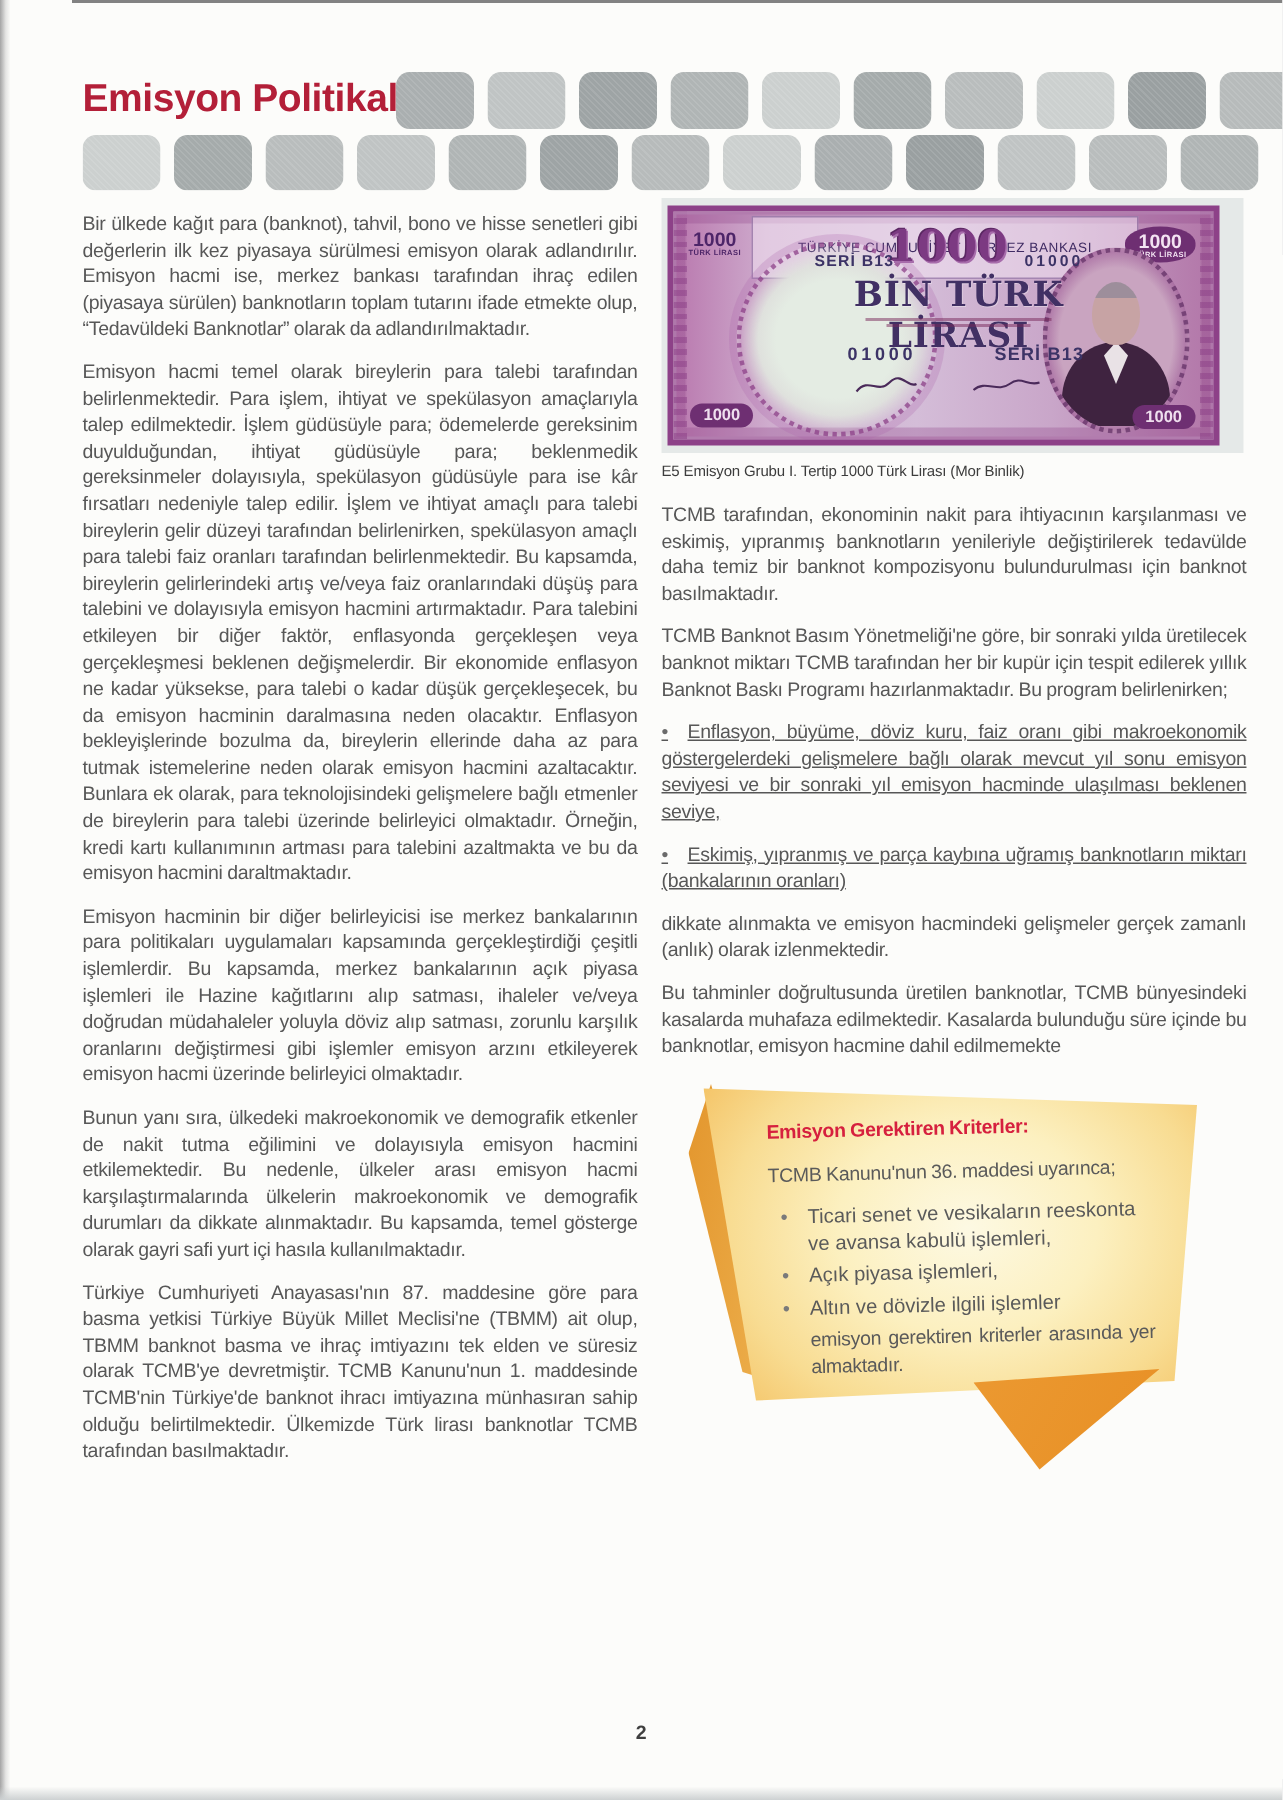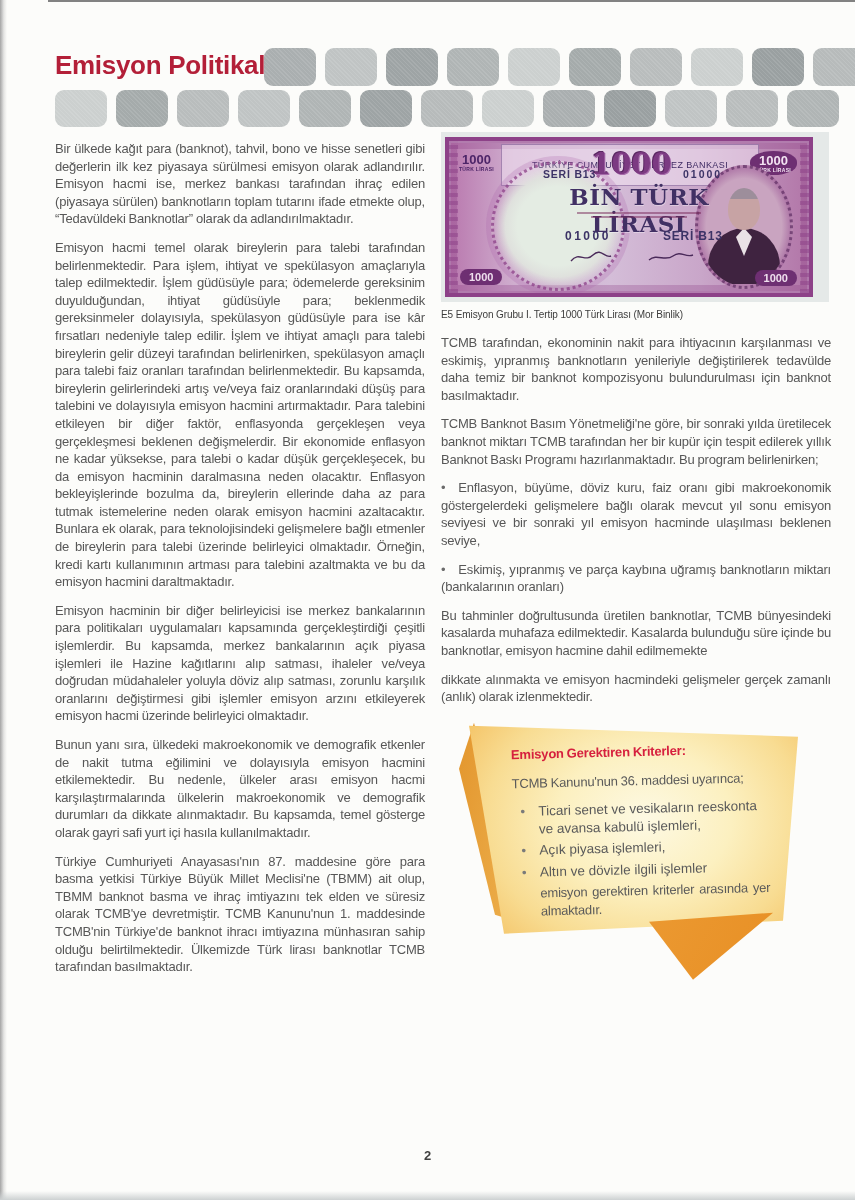--- a/index.html
+++ b/index.html
@@ -86,21 +86,21 @@
   .bn-suit{position:absolute;left:10px;top:60px;width:72px;height:56px;
     border-radius:55% 55% 0 0/75% 75% 0 0;background:#3f2340;}
   .bn-shirt{position:absolute;left:38px;top:60px;width:16px;height:28px;background:#e9e2e6;
     clip-path:polygon(50% 0,100% 32%,50% 100%,0 32%);}
   .bn-sign{position:absolute;left:118px;top:106px;}
   figcaption{margin-top:7px;font-size:10px;color:#3c3c3c;letter-spacing:-.1px;}
 
   
   ul.flat{margin:0;padding:0;list-style:none;}
   ul.flat li{margin:0 0 11px 0;font-size:13px;line-height:17.6px;text-align:justify;
-    letter-spacing:-.2px;word-spacing:-.4px;}
+    letter-spacing:-.2px;word-spacing:-.4px;text-decoration:underline;}
   ul.flat li::before{content:"•";margin-right:13px;color:#6b6b6b;}
 
   
   .callout{position:relative;width:392px;height:268px;margin-top:2px;}
   .callout .fold{position:absolute;inset:0;
     clip-path:polygon(33px 6px,18px 52px,54px 198px,86px 208px);
     background:linear-gradient(100deg,#e19127,#f6c76a 45%,#d9881f);}
   .callout .bodyshape{position:absolute;inset:0;
     clip-path:polygon(28px 9px,357px 20px,342px 204px,63px 217px);
     background:radial-gradient(ellipse at 52% 38%,#fdf9e3 0%,#fcf0c0 30%,#f8dc92 55%,#f3bc59 80%,#eda43c 100%);}
@@ -207,22 +207,22 @@
     </figure>
 
     <p>TCMB tarafından, ekonominin nakit para ihtiyacının karşılanması ve eskimiş, yıpranmış banknotların yenileriyle değiştirilerek tedavülde daha temiz bir banknot kompozisyonu bulundurulması için banknot basılmaktadır.</p>
     <p>TCMB Banknot Basım Yönetmeliği'ne göre, bir sonraki yılda üretilecek banknot miktarı TCMB tarafından her bir kupür için tespit edilerek yıllık Banknot Baskı Programı hazırlanmaktadır. Bu program belirlenirken;</p>
 
     <ul class="flat">
       <li>Enflasyon, büyüme, döviz kuru, faiz oranı gibi makroekonomik göstergelerdeki gelişmelere bağlı olarak mevcut yıl sonu emisyon seviyesi ve bir sonraki yıl emisyon hacminde ulaşılması beklenen seviye,</li>
       <li>Eskimiş, yıpranmış ve parça kaybına uğramış banknotların miktarı (bankalarının oranları)</li>
     </ul>
 
+    <p>dikkate alınmakta ve emisyon hacmindeki gelişmeler gerçek zamanlı (anlık) olarak izlenmektedir.</p>
     <p>Bu tahminler doğrultusunda üretilen banknotlar, TCMB bünyesindeki kasalarda muhafaza edilmektedir. Kasalarda bulunduğu süre içinde bu banknotlar, emisyon hacmine dahil edilmemekte</p>
-    <p>dikkate alınmakta ve emisyon hacmindeki gelişmeler gerçek zamanlı (anlık) olarak izlenmektedir.</p>
 
     <div class="callout">
       <div class="fold"></div>
       <div class="bodyshape"></div>
       <div class="tail"></div>
       <div class="callout-text">
         <p class="callout-title">Emisyon Gerektiren Kriterler:</p>
         <p class="callout-intro">TCMB Kanunu'nun 36. maddesi uyarınca;</p>
         <ul class="co">
           <li>Ticari senet ve vesikaların reeskonta ve avansa kabulü işlemleri,</li>

